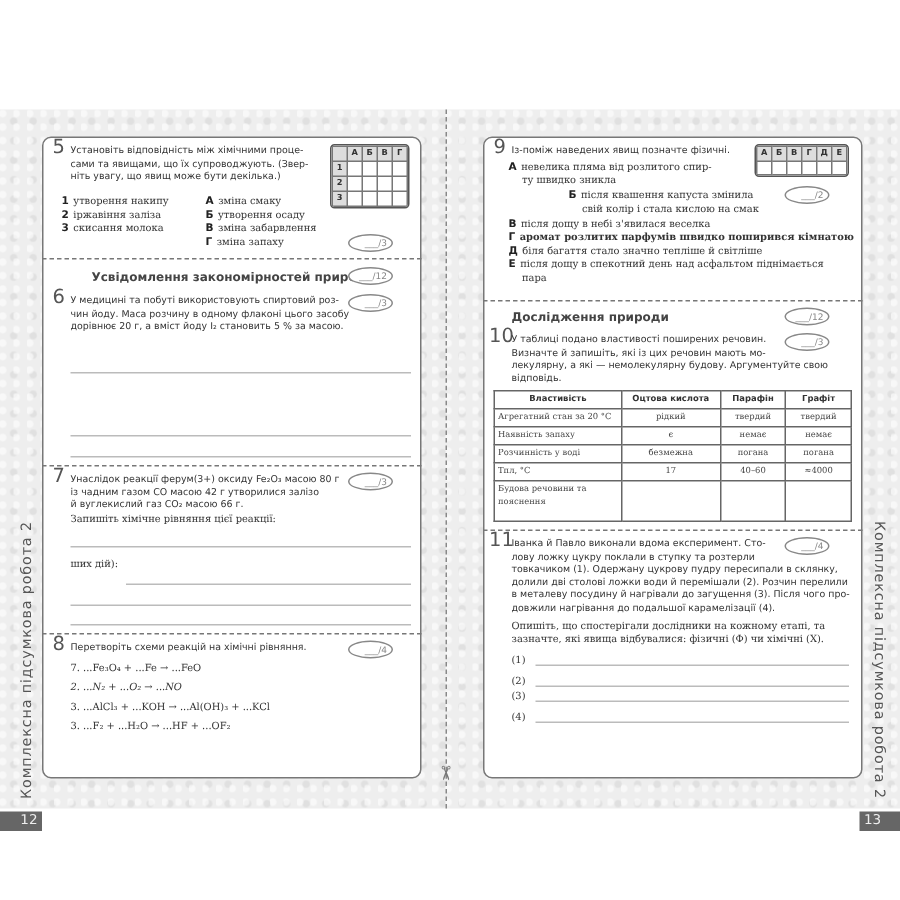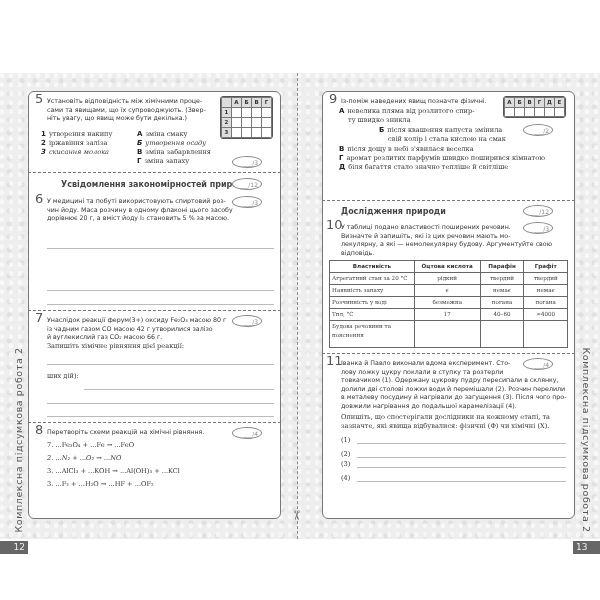--- a/index.html
+++ b/index.html
@@ -97,23 +97,23 @@
               <td></td>
               <td></td>
               <td></td>
               <td></td>
             </tr>
       </tbody>
         </table>
     </div>
     <div class="item serif" style="left:12px;top:38px;"><b>1</b><span>утворення накипу</span></div>
     <div class="item serif" style="left:12px;top:47px;"><b>2</b><span>іржавіння заліза</span></div>
-    <div class="item serif" style="left:12px;top:56px;font-style:italic;"><b>3</b><span>скисання молока</span></div>
+    <div class="item serif" style="left:12px;top:56px;"><b>3</b><span>скисання молока</span></div>
     <div class="item serif" style="left:108px;top:38px;"><b>А</b><span>зміна смаку</span></div>
-    <div class="item serif" style="left:108px;top:47px;font-style:italic;"><b>Б</b><span>утворення осаду</span></div>
+    <div class="item serif" style="left:108px;top:47px;"><b>Б</b><span>утворення осаду</span></div>
     <div class="item serif" style="left:108px;top:56px;"><b>В</b><span>зміна забарвлення</span></div>
     <div class="item serif" style="left:108px;top:65px;"><b>Г</b><span>зміна запаху</span></div>
     <div class="oval" style="left:203px;top:64px;">___/3</div>
   </div>
   <div class="sep" style="top:80px;"></div>
 
   <div class="section-title" style="left:32px;top:88px;">Усвідомлення закономірностей природи</div>
   <div class="oval" style="left:203px;top:86px;">___/12</div>
 
   <div class="task" style="top:103px;height:114px;">
@@ -187,22 +187,23 @@
               <td></td>
               <td></td>
             </tr>
       </tbody>
         </table>
     </div>
     <div class="oval" style="left:200px;top:32px;">___/2</div>
     <div class="item serif" style="left:16px;top:15px;"><b>А</b><span>невелика пляма від розлитого спир-</span><br><span style="margin-left:9px">ту швидко зникла</span></div>
     <div class="item serif" style="left:16px;top:34px;margin-left:40px;"><b>Б</b><span>після квашення капуста змінила</span><br><span style="margin-left:9px">свій колір і стала кислою на смак</span></div>
     <div class="item serif" style="left:16px;top:53px;"><b>В</b><span>після дощу в небі з'явилася веселка</span></div>
-    <div class="item serif" style="left:16px;top:62px;"><b>Г</b><span>аромат розлитих парфумів швидко поширився кімнатою</span></div>
+    <div class="item serif" style="left:16px;top:62px;font-weight:bold;"><b>Г</b><span>аромат розлитих парфумів швидко поширився кімнатою</span></div>
     <div class="item serif" style="left:16px;top:71px;"><b>Д</b><span>біля багаття стало значно тепліше й світліше</span></div>
+    <div class="item serif" style="left:16px;top:80px;"><b>Е</b><span>після дощу в спекотний день над асфальтом піднімається</span><br><span style="margin-left:9px">пара</span></div>
   </div>
   <div class="sep" style="top:108px;"></div>
 
   <div class="section-title" style="left:18px;top:115px;">Дослідження природи</div>
   <div class="oval" style="left:200px;top:113px;">___/12</div>
 
   <div class="task" style="top:128px;height:128px;">
     <div class="num" style="top:0;left:3px;">10</div>
     <div class="prompt" style="left:18px;top:3px;width:228px;">
       <div>У таблиці подано властивості поширених речовин.</div>

